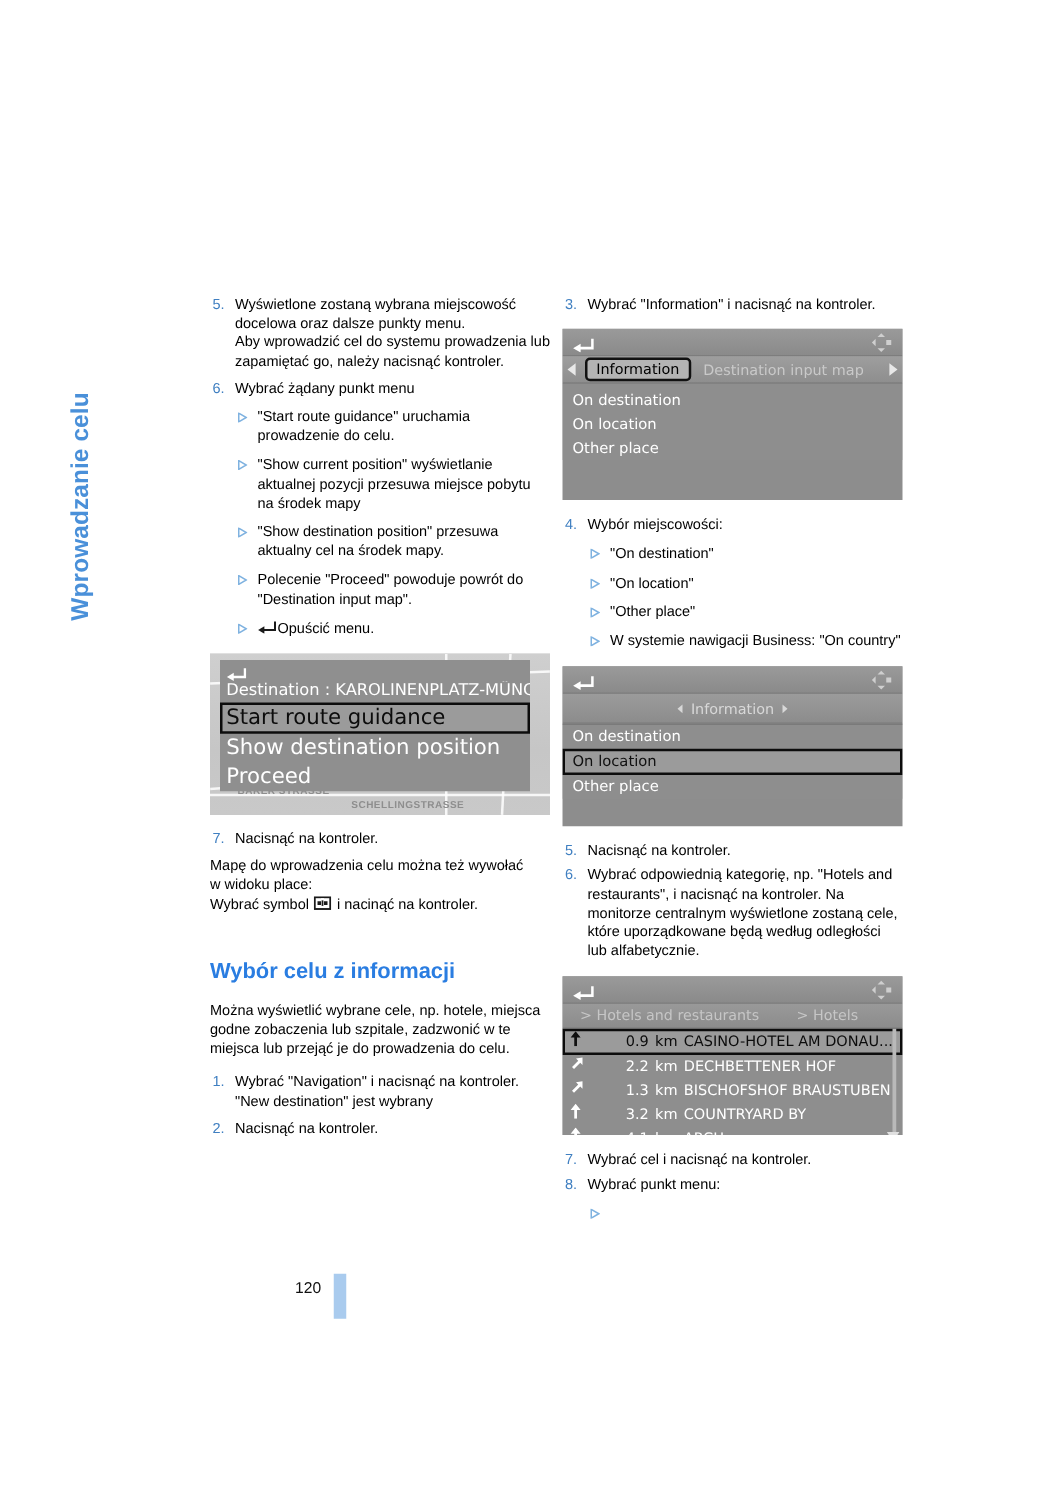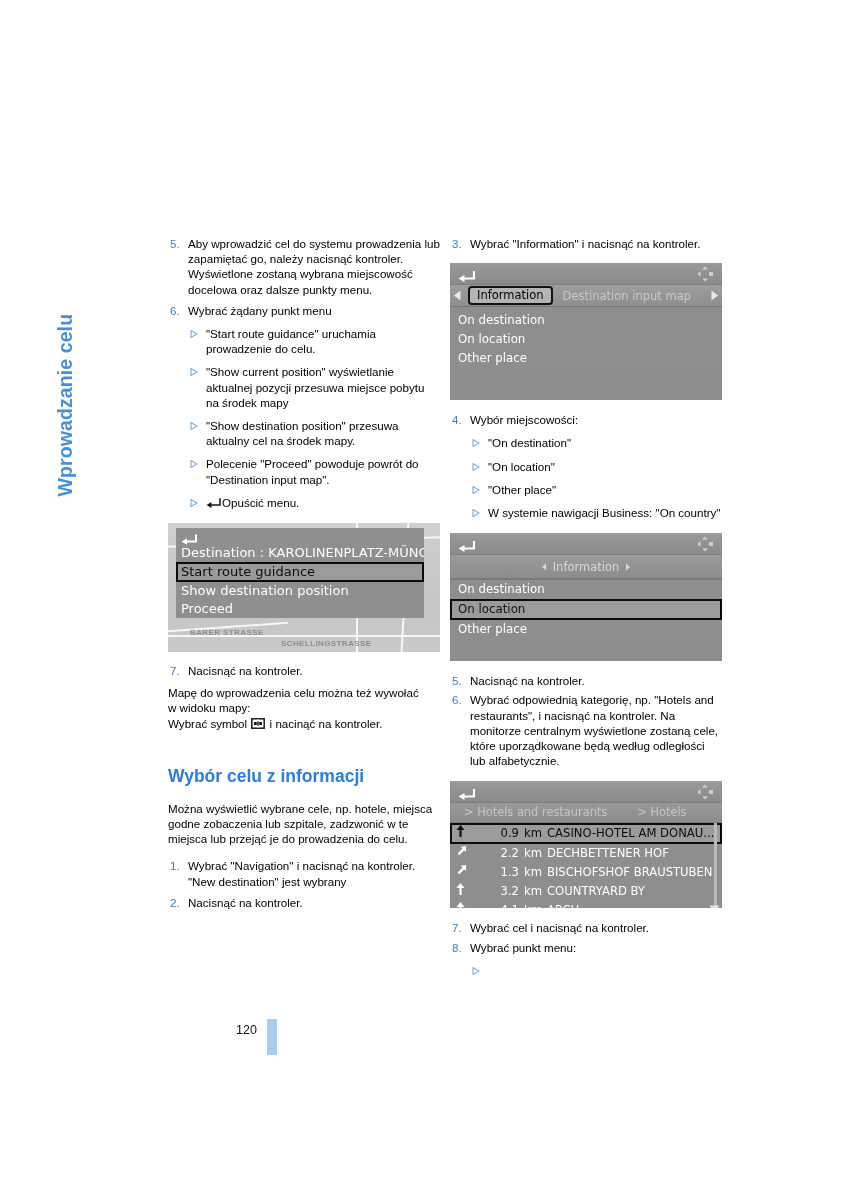--- a/index.html
+++ b/index.html
@@ -250,21 +250,21 @@
   .menu-overlay .ov-top .back-ic { position:absolute; left:5px; top:2px; }
   .ov-dest {
     color: #ffffff;
     font-size: 13px;
     padding: 0 5px 2px 5px;
     white-space: nowrap;
     overflow: hidden;
   }
   .ov-row {
     color: #ffffff;
-    font-size: 13px;
+    font-size: 17px;
     padding: 1px 5px 2px 5px;
     white-space: nowrap;
   }
   .ov-row.boxed {
     border: 2px solid #0c0c0c;
     background: #9b9b9b;
     color: #0c0c0c;
     padding: 0px 3px 1px 3px;
   }
 
@@ -337,22 +337,22 @@
 
 <div class="page">
 
   <div class="chapter-title">Wprowadzanie celu</div>
 
   <div class="col col-left">
 
     <div class="num-item">
       <div class="num">5.</div>
       <div class="body">
+        <p>Wyświetlone zostaną wybrana miejscowość docelowa oraz dalsze punkty menu.</p>
         <p>Aby wprowadzić cel do systemu prowadzenia lub zapamiętać go, należy nacisnąć kontroler.</p>
-        <p>Wyświetlone zostaną wybrana miejscowość docelowa oraz dalsze punkty menu.</p>
       </div>
     </div>
 
     <div class="num-item" style="margin-top:6px;">
       <div class="num">6.</div>
       <div class="body">
         <p>Wybrać żądany punkt menu</p>
       </div>
     </div>
 
@@ -435,21 +435,21 @@
 
     <div class="num-item" style="margin-top:11px;">
       <div class="num">7.</div>
       <div class="body">
         <p>Nacisnąć na kontroler.</p>
       </div>
     </div>
 
     <div class="para" style="margin-top:7px;">
       <div>Mapę do wprowadzenia celu można też wywołać</div>
-      <div>w widoku mapy:</div>
+      <div>w widoku place:</div>
       <div>
         <span>Wybrać symbol</span>
         <span class="glyph-map">
           <svg width="14" height="11" viewBox="0 0 14 11">
             <rect x="0.8" y="0.8" width="12.4" height="9.4" fill="none" stroke="#1a1a1a" stroke-width="1.5"></rect>
             <rect x="3" y="4" width="8" height="3" fill="#1a1a1a"></rect>
             <rect x="5.8" y="1.6" width="2.4" height="7.8" fill="#ffffff"></rect>
             <rect x="6.3" y="3.3" width="1.4" height="4.4" fill="#1a1a1a"></rect>
           </svg>
         </span>

